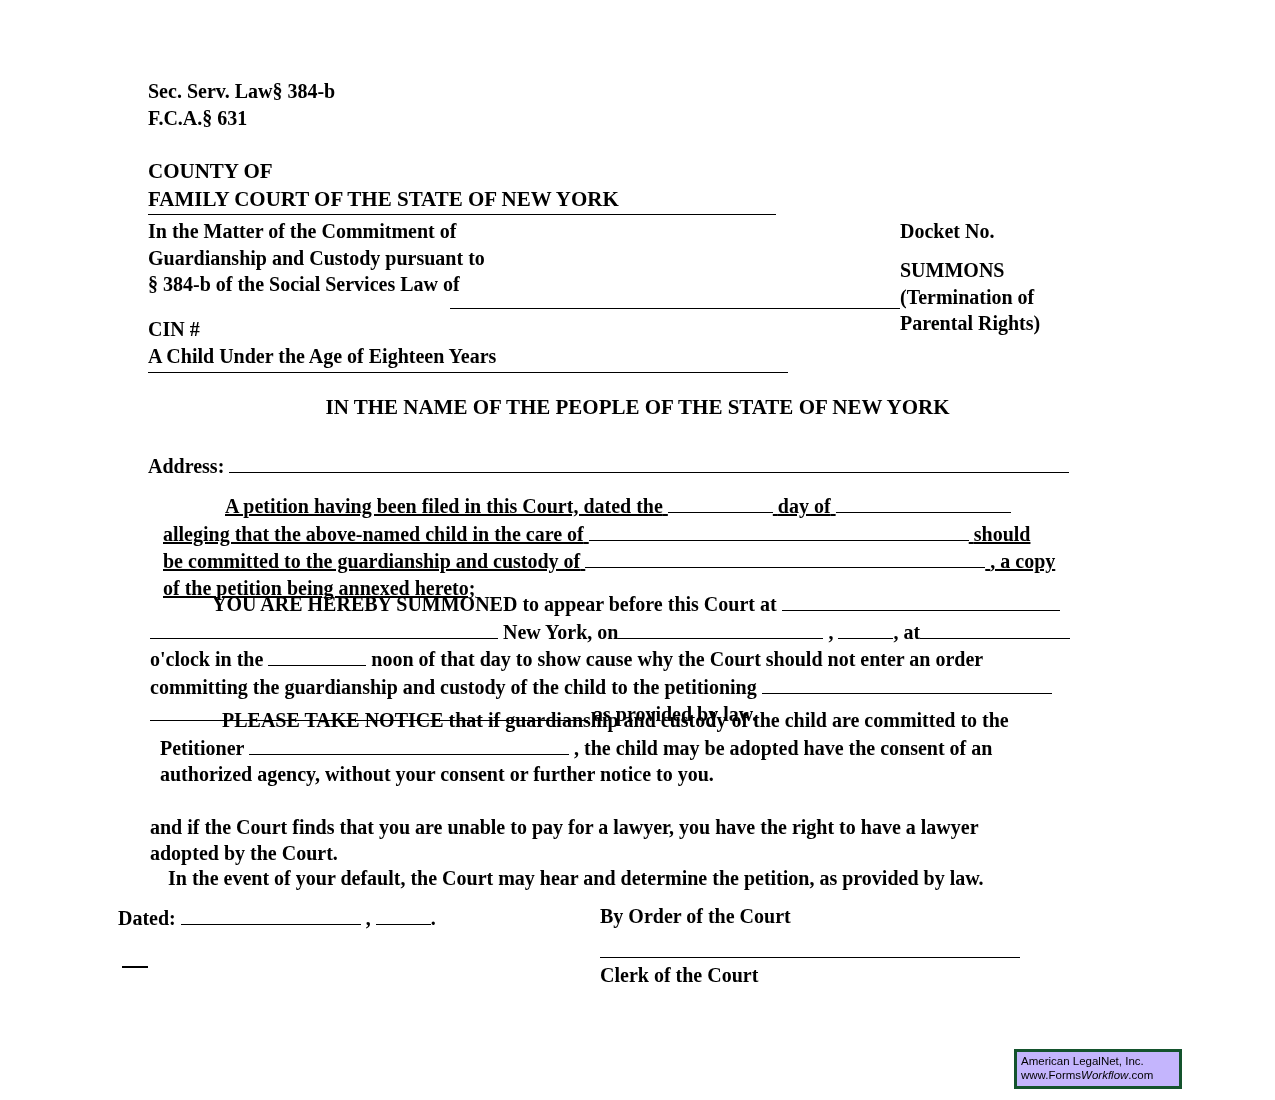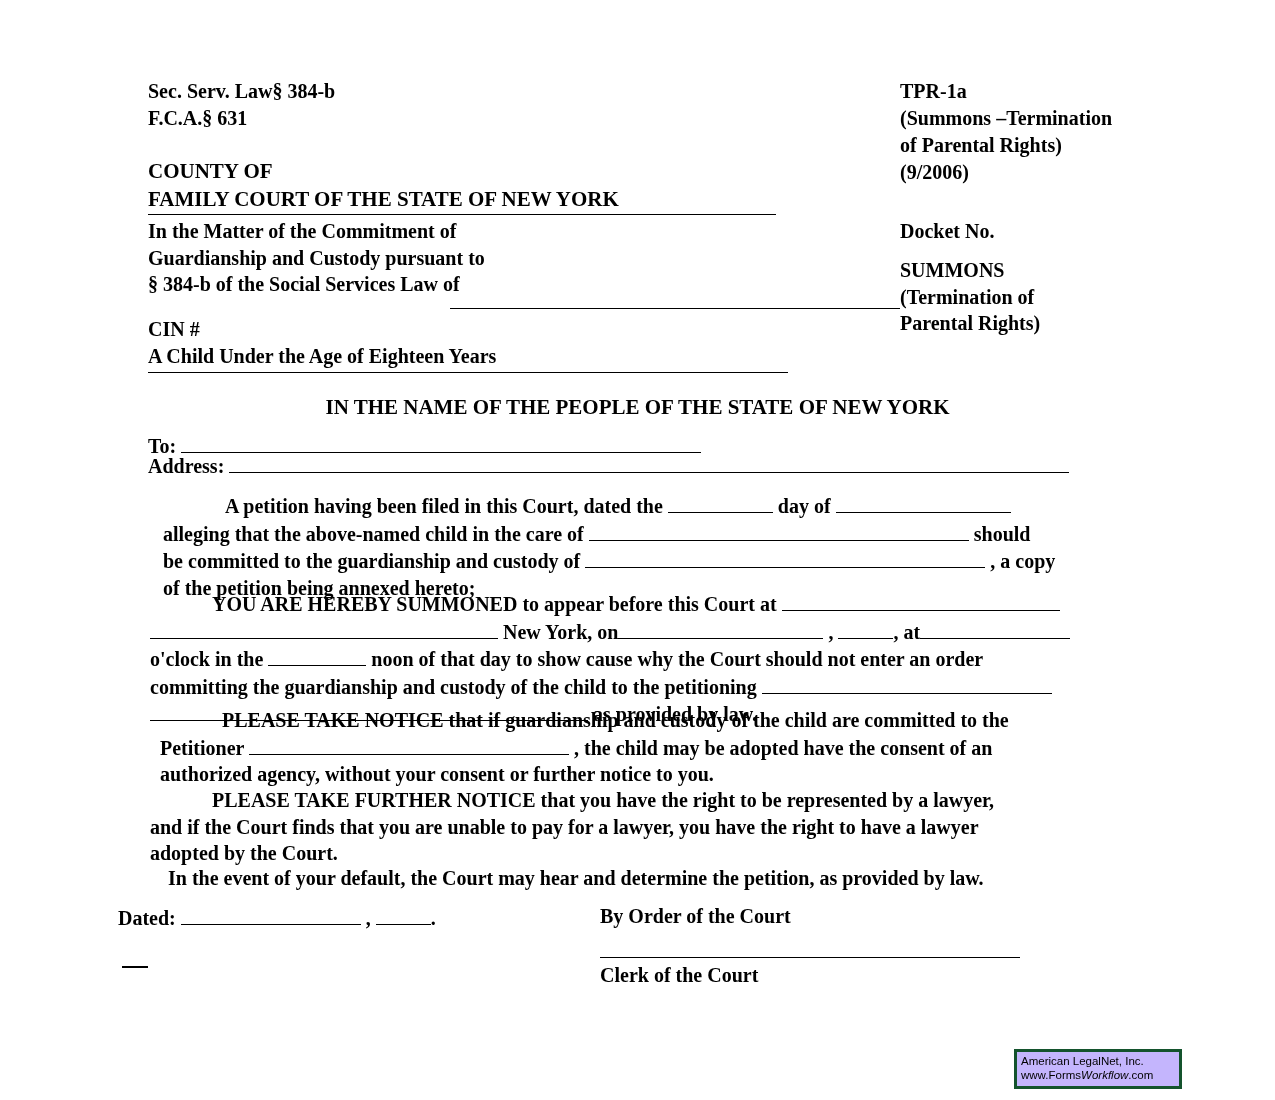--- a/index.html
+++ b/index.html
@@ -101,21 +101,21 @@
     top: 452px;
     font-weight: bold;
     font-size: 20px;
   }
 
   .para {
     font-weight: bold;
     font-size: 20px;
     line-height: 1.33;
   }
-  .p1 { left: 163px; top: 492px; width: 1000px; }
+  .p1 { left: 163px; top: 492px; width: 1000px; text-decoration: underline; }
   .p2 { left: 150px; top: 590px; width: 1015px; }
   .p3 { left: 160px; top: 707px; width: 1000px; }
   .p4 { left: 150px; top: 787px; width: 1010px; }
   .p5 { left: 168px; top: 865px; width: 1000px; }
 
   .indent { display: inline-block; width: 62px; }
 
   .u {
     display: inline-block;
     border-bottom: 1.5px solid #000;
@@ -168,26 +168,20 @@
 </head>
 <body>
 
 <div class="page">
 
   <div class="abs hdr-left">
     <div>Sec. Serv. Law§ 384-b</div>
     <div>F.C.A.§ 631</div>
   </div>
 
-  <div class="abs hdr-right">
-    <div>TPR-1a</div>
-    <div>(Summons –Termination</div>
-    <div>of Parental Rights)</div>
-    <div>(9/2006)</div>
-  </div>
 
   <div class="abs court-title">
     <div>COUNTY OF</div>
     <div>FAMILY COURT OF THE STATE OF NEW YORK</div>
   </div>
 
   <div class="rule" style="left:148px; top:214px; width:628px;"></div>
 
   <div class="abs matter">
     <div>In the Matter of the Commitment of</div>
@@ -207,24 +201,20 @@
 
   <div class="abs cin">
     <div>CIN #</div>
     <div>A Child Under the Age of Eighteen Years</div>
   </div>
 
   <div class="rule" style="left:148px; top:372px; width:640px;"></div>
 
   <div class="abs inthename">IN THE NAME OF THE PEOPLE OF THE STATE OF NEW YORK</div>
 
-  <div class="abs to-line">
-    <span>To:</span>
-    <span class="u" style="width:520px;"></span>
-  </div>
 
   <div class="abs addr-line">
     <span>Address:</span>
     <span class="u" style="width:840px;"></span>
   </div>
 
   <div class="abs para p1">
     <span class="indent"></span><span>A petition having been filed in this Court, dated the</span>
     <span class="u" style="width:105px;"></span>
     <span>day of</span>
@@ -256,21 +246,21 @@
 
   <div class="abs para p3">
     <span class="indent"></span><span>PLEASE TAKE NOTICE that if guardianship and custody of the child are committed to the</span><br>
     <span>Petitioner</span>
     <span class="u" style="width:320px;"></span>
     <span>, the child may be adopted have the consent of an</span><br>
     <span>authorized agency, without your consent or further notice to you.</span>
   </div>
 
   <div class="abs para p4">
-    <span class="indent"></span><span>PLEASE TAKE FURTHER NOTICE that you have the right to be represented by a lawyer,</span><br>
+    <span class="indent"></span><br>
     <span>and if the Court finds that you are unable to pay for a lawyer, you have the right to have a lawyer</span><br>
     <span>adopted by the Court.</span>
   </div>
 
   <div class="abs para p5">In the event of your default, the Court may hear and determine the petition, as provided by law.</div>
 
   <div class="abs dated">
     <span>Dated:</span>
     <span class="u" style="width:180px;"></span>
     <span>,</span>

